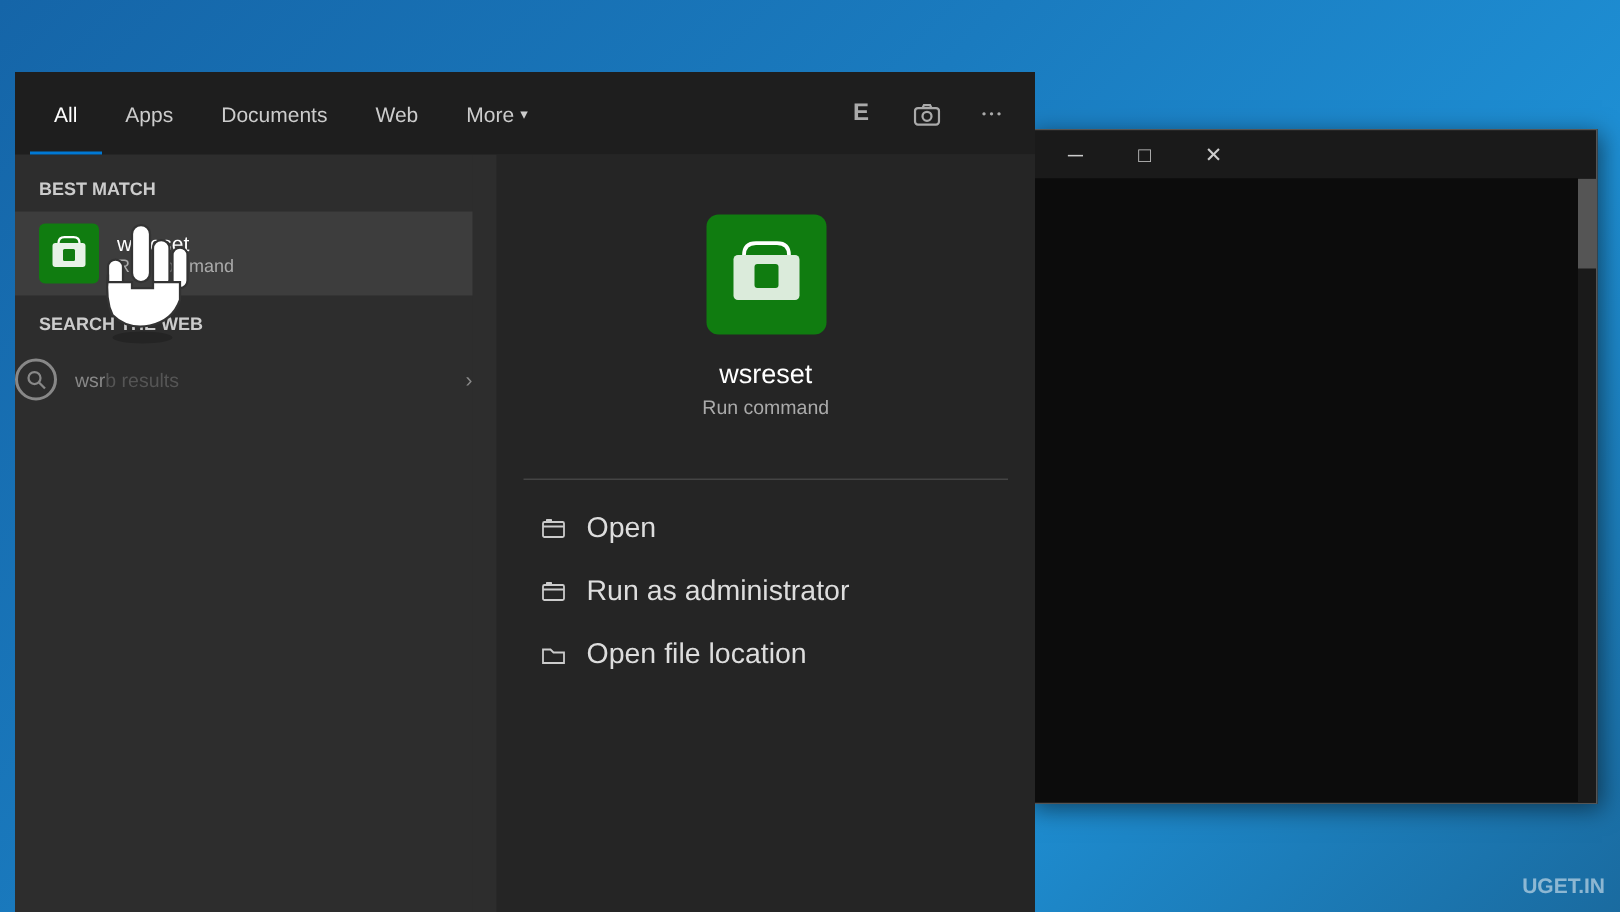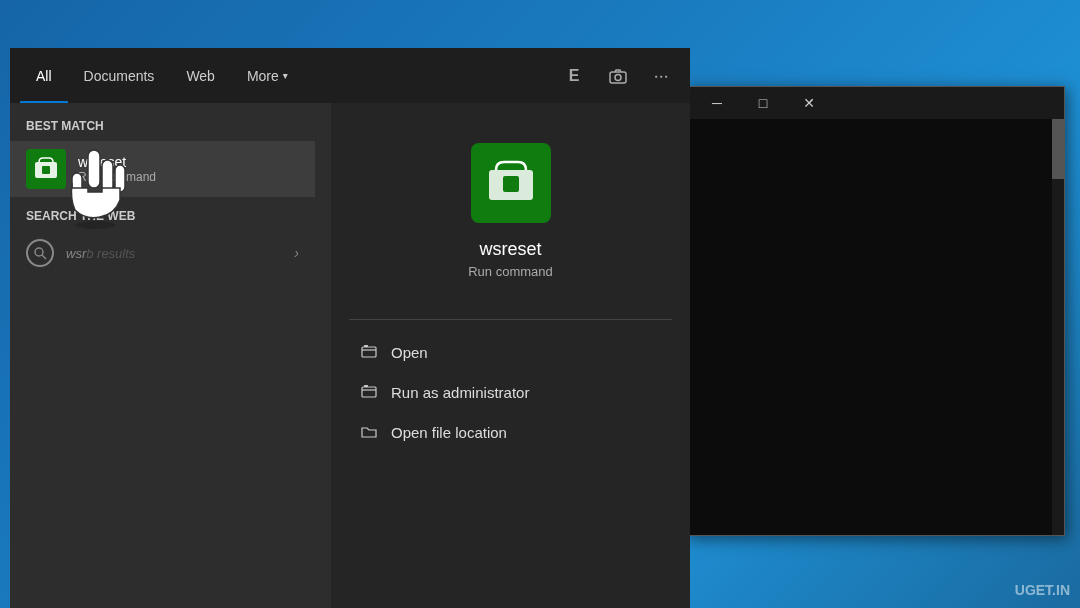--- a/index.html
+++ b/index.html
@@ -234,24 +234,23 @@
       color: #ccc;
       font-size: 12px;
       font-weight: 600;
       padding: 12px 16px 8px 16px;
       text-transform: uppercase;
     }
 
     .web-search-item {
       display: flex;
       align-items: center;
-      padding: 8px 16px;
+      padding: 8px 0;
       cursor: pointer;
       gap: 12px;
-      font-style: italic;
     }
 
     .search-circle {
       width: 28px;
       height: 28px;
       border: 2px solid #888;
       border-radius: 50%;
       display: flex;
       align-items: center;
       justify-content: center;
@@ -337,21 +336,21 @@
       height: 20px;
       display: flex;
       align-items: center;
       justify-content: center;
       color: #ccc;
       flex-shrink: 0;
     }
 
     .context-label {
       color: #ddd;
-      font-size: 15px;
+      font-size: 19px;
     }
 
     
     .cursor-hand {
       position: absolute;
       left: 60px;
       top: 145px;
       width: 70px;
       height: 80px;
       pointer-events: none;
@@ -386,20 +385,23 @@
         <div class="cmd-scrollbar-thumb"></div>
       </div>
     </div>
   </div>
 
   <div class="start-menu">
 
     <div class="search-tabs">
       <div class="tab-item active">
         <span>All</span>
+      </div>
+      <div class="tab-item">
+        <span>Apps</span>
       </div>
       <div class="tab-item">
         <span>Documents</span>
       </div>
       <div class="tab-item">
         <span>Web</span>
       </div>
       <div class="tab-item tab-more">
         <span>More</span>
         <span class="tab-more-arrow">▾</span>

